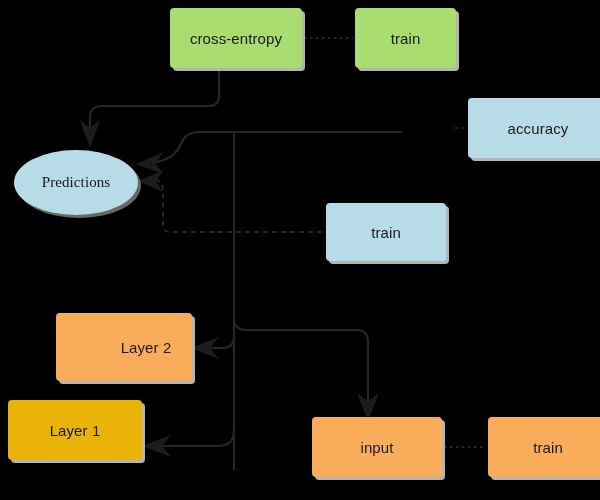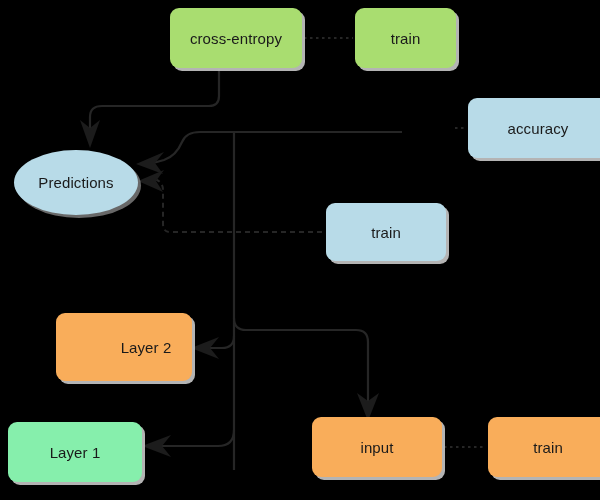--- a/index.html
+++ b/index.html
@@ -22,26 +22,27 @@
     align-items: center;
     justify-content: center;
     color: #1a1a1a;
     font-size: 15px;
     line-height: 1;
     letter-spacing: 0.1px;
     text-align: center;
     box-shadow: 3px 3px 0 rgba(190,190,190,0.95);
   }
   .node.rect {
-    border-radius: 9px;
+    border-radius: 4px;
     text-align: center;
   }
   .node.ellipse {
     border-radius: 50%;
     box-shadow: 3px 3px 0 rgba(190,190,190,0.55);
+    font-family: Liberation Serif, serif;
   }
   .node-label {
     pointer-events: none;
   }
   svg.edges {
     position: absolute;
     left: 0;
     top: 0;
     width: 600px;
     height: 500px;
@@ -117,21 +118,21 @@
   </div>
 
   <div class="node rect" style="left:326px; top:203px; width:120px; height:58px; background:#b8dbe8;">
     <span class="node-label">train</span>
   </div>
 
   <div class="node rect" style="left:56px; top:313px; width:136px; height:68px; background:#f9ad5a;padding-left:44px;">
     <span class="node-label">Layer 2</span>
   </div>
 
-  <div class="node rect" style="left:8px; top:422px; width:134px; height:60px; background:#86efac;">
+  <div class="node rect" style="left:8px; top:400px; width:134px; height:60px; background:#eab308;">
     <span class="node-label">Layer 1</span>
   </div>
 
   <div class="node rect" style="left:312px; top:417px; width:130px; height:60px; background:#f9ad5a;">
     <span class="node-label">input</span>
   </div>
 
   <div class="node rect" style="left:488px; top:417px; width:120px; height:60px; background:#f9ad5a;">
     <span class="node-label">train</span>
   </div>

